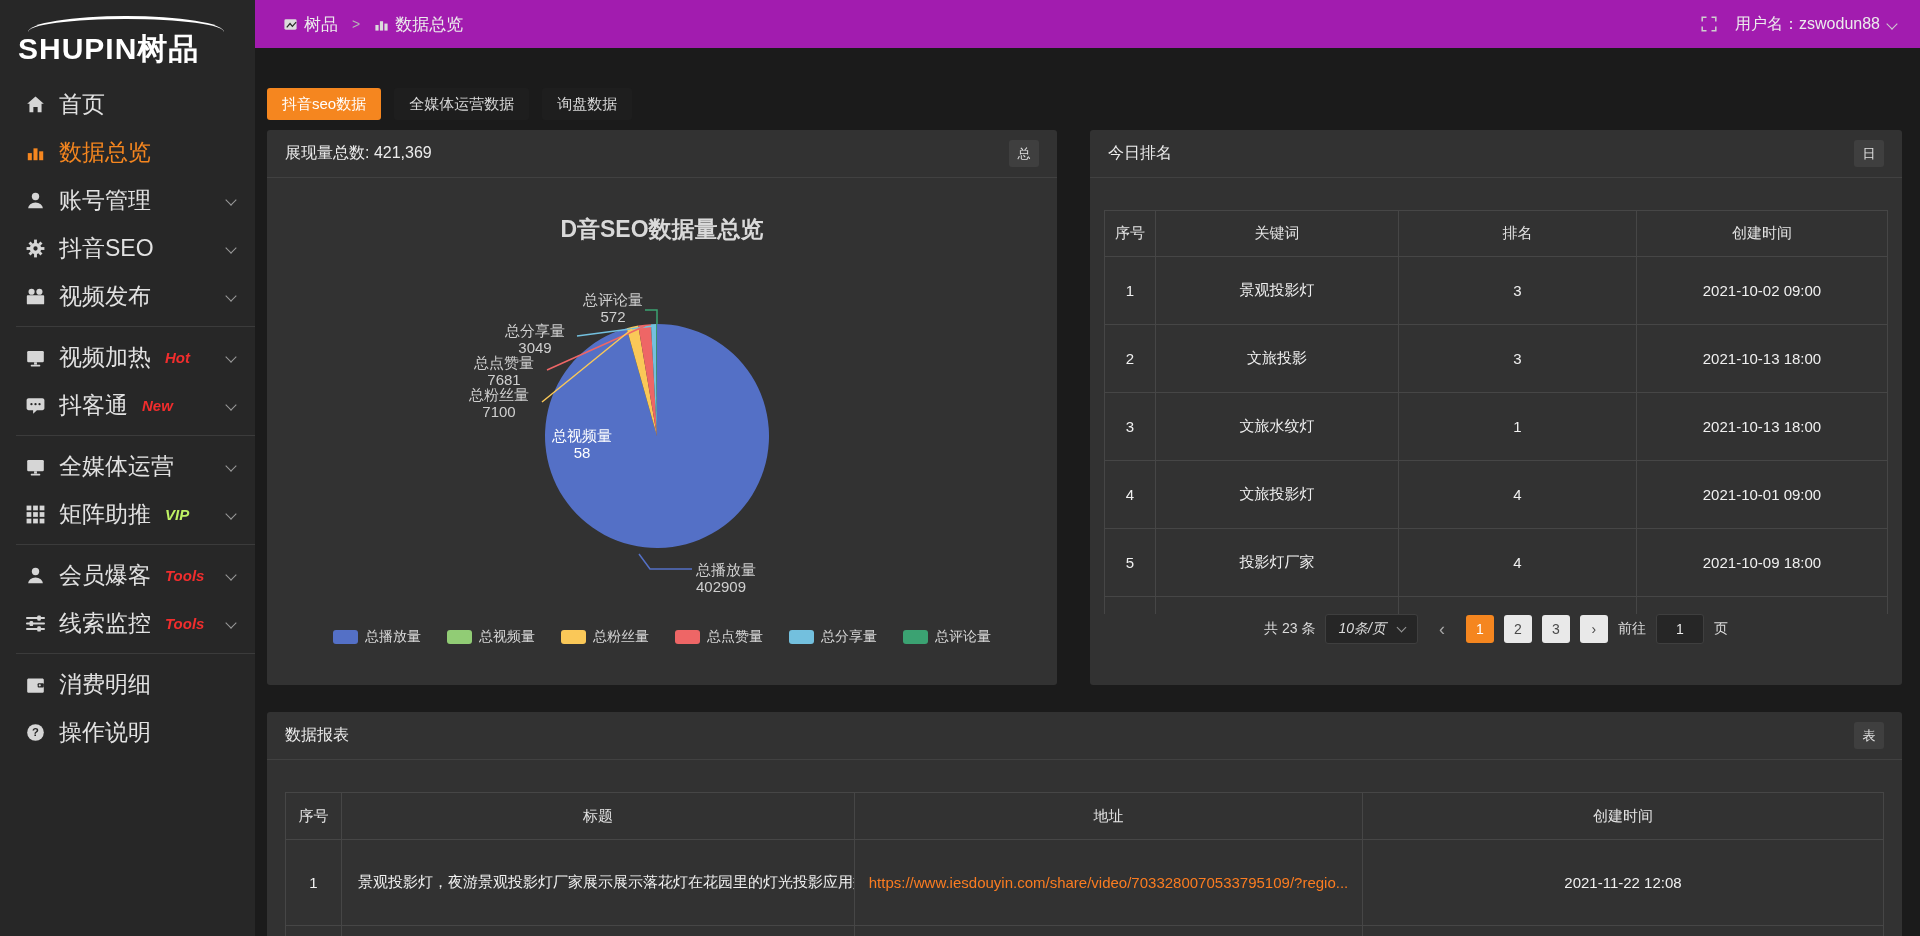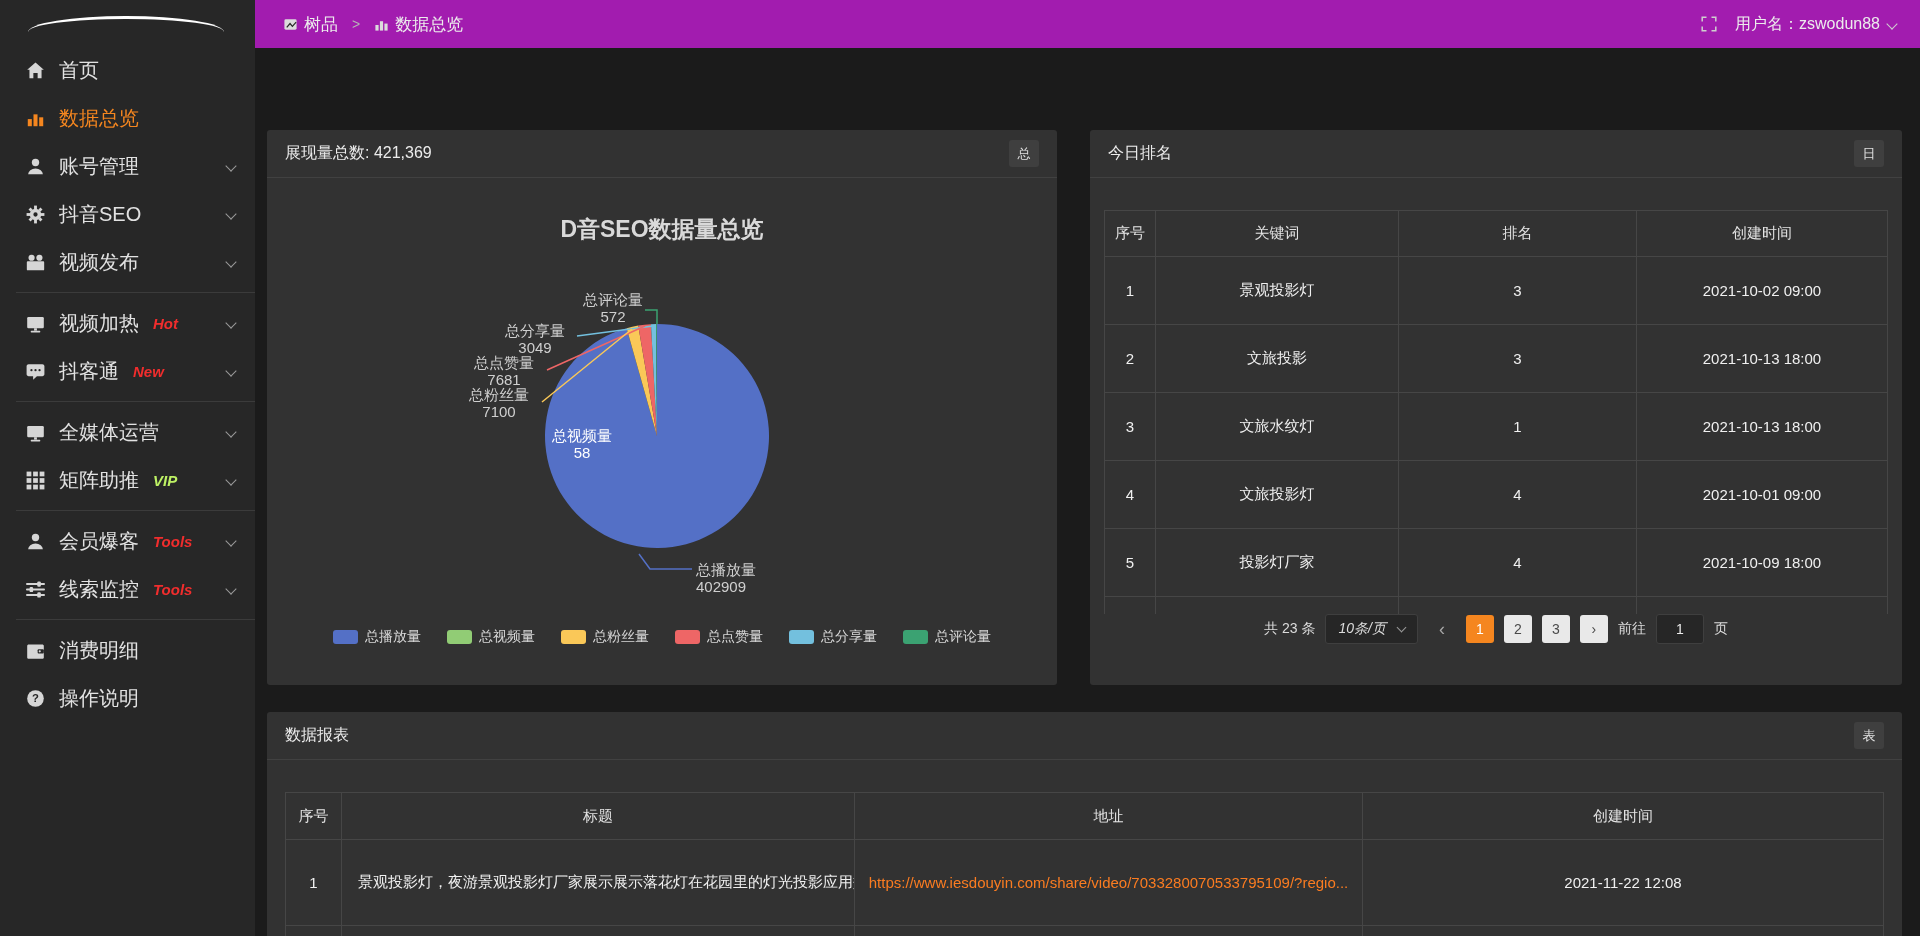--- a/index.html
+++ b/index.html
@@ -8,21 +8,21 @@
   
   .sidebar{position:absolute;left:0;top:0;width:255px;height:936px;background:#272727;z-index:3;}
   .logo{padding:16px 0 6px 18px;}
   .logo-arc{width:196px;height:13px;margin-left:10px;border-top:3px solid #fff;
             border-radius:50% 50% 0 0/100% 100% 0 0;}
   .logo-text{font-size:30px;font-weight:800;color:#fff;letter-spacing:1px;white-space:nowrap;line-height:34px;}
   .side-menu{margin-top:8px;}
   .side-item{display:flex;align-items:center;height:48px;padding:0 14px 0 26px;cursor:pointer;color:#e2e2e2;}
   .side-item .s-icon{width:19px;height:19px;margin-right:14px;flex:0 0 19px;color:#d6d6d6;}
   .side-item .s-icon svg{width:100%;height:100%;display:block;}
-  .side-item .s-label{font-size:20px;}
+  .side-item .s-label{font-size:23px;}
   .side-item.active{color:#f5861f;}
   .side-item.active .s-icon{color:#f5861f;}
   .s-badge{font-size:15px;font-weight:bold;font-style:italic;margin-left:14px;}
   .chev{width:7px;height:7px;border-right:1.6px solid #9a9a9a;border-bottom:1.6px solid #9a9a9a;
         transform:rotate(45deg);margin-left:auto;margin-right:6px;}
   .side-divider{border-top:1px solid #3b3b3b;margin:6px 0 6px 16px;}
   
   .topbar{position:absolute;left:255px;top:0;right:0;height:48px;background:#a21caf;
           display:flex;align-items:center;padding:0 24px 0 28px;box-sizing:border-box;z-index:2;}
   .crumb{display:flex;align-items:center;font-size:17px;color:#ececec;}
@@ -89,20 +89,21 @@
   #page-btns{display:flex;gap:10px;}
   .goto{width:42px;height:26px;background:#262626;border:1px solid #3f3f3f;border-radius:3px;
         color:#ececec;text-align:center;font-size:14px;font-family:inherit;}
 </style>
 </head>
 <body>
 
 <aside class="sidebar">
   <div class="logo">
     <div class="logo-arc"></div>
+    <div class="logo-text">SHUPIN树品</div>
   </div>
   <nav class="side-menu">
       <div class="side-item">
         <span class="s-icon">
           <svg viewBox="0 0 16 16" fill="currentColor">
             <path d="M8 1.2 15 7.4h-1.9v7.1H9.8v-4.3H6.2v4.3H2.9V7.4H1Z"></path>
           </svg>
         </span>
         <span class="s-label">首页</span>
       </div>
@@ -290,20 +291,25 @@
         </svg>
       </span>
     <div class="user">
       <span>用户名：zswodun88</span>
       <span class="chev"></span>
     </div>
   </div>
 </header>
 
 <main class="main">
+  <div class="tabs">
+      <button class="tab active">抖音seo数据</button>
+      <button class="tab">全媒体运营数据</button>
+      <button class="tab">询盘数据</button>
+    </div>
 
   <section class="panel" id="panel-overview">
     <div class="panel-hd">
       <span class="panel-title">展现量总数: 421,369</span>
       <button class="corner-btn">总</button>
     </div>
     <div class="panel-bd chart-area">
       <div class="chart-title">D音SEO数据量总览</div>
       <svg class="chart-svg" width="790" height="508" viewBox="0 0 790 508">
         <g id="pie-slices">

